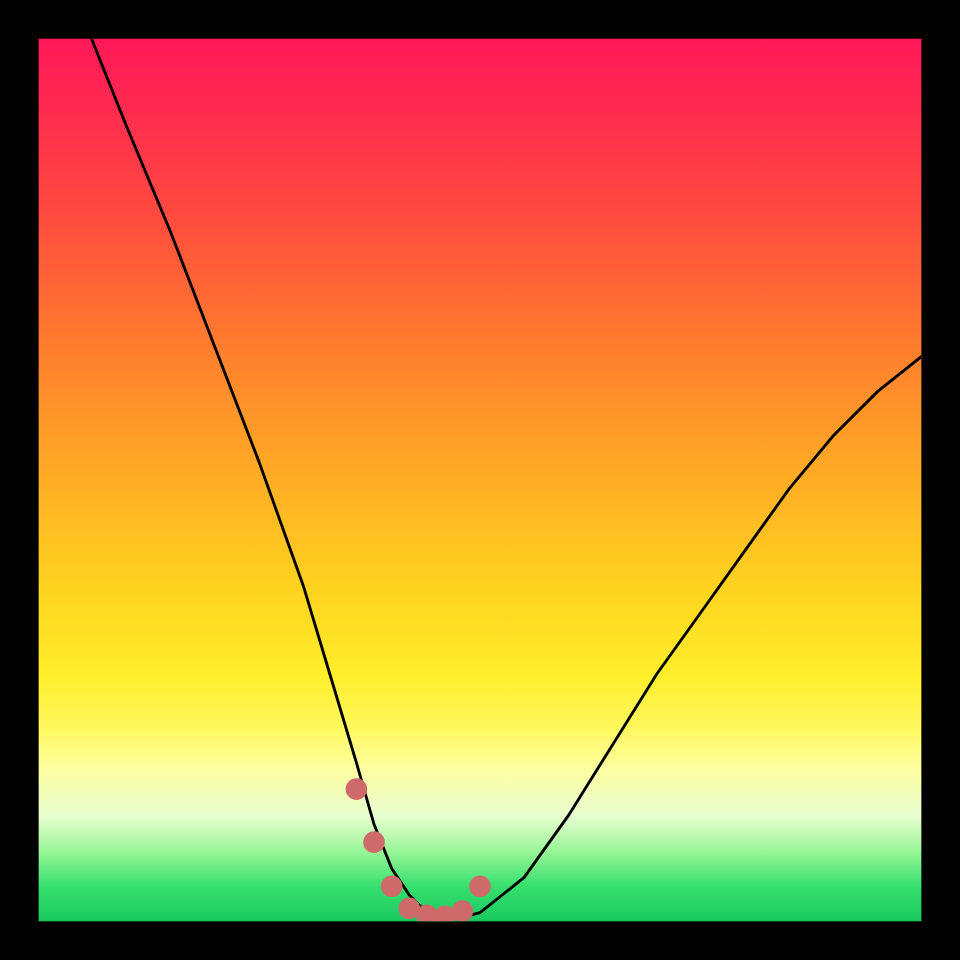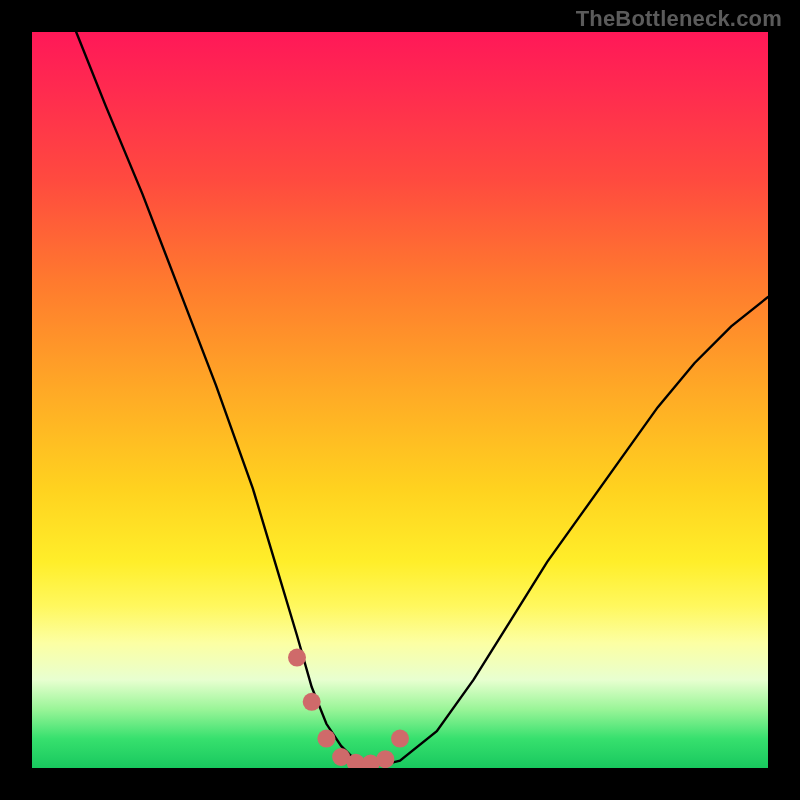--- a/index.html
+++ b/index.html
@@ -53,21 +53,20 @@
     position: absolute;
     inset: 0;
     width: 100%;
     height: 100%;
   }
 </style>
 </head>
 <body>
 
 <div class="frame">
-  <div class="watermark">TheBottleneck.com</div>
 
   <div class="plot">
     <div class="gradient"></div>
 
     <svg class="curve" viewBox="0 0 736 736" preserveAspectRatio="none">
       <path id="curve-path" fill="none" stroke="#000" stroke-width="2.4" stroke-linecap="round" d="M44.2 0.0 L73.6 73.6 L110.4 161.9 L147.2 257.6 L184.0 353.3 L220.8 456.3 L242.9 529.9 L265.0 603.5 L279.7 655.0 L294.4 691.8 L309.1 713.9 L323.8 728.6 L338.6 732.3 L353.3 732.3 L368.0 728.6 L404.8 699.2 L441.6 647.7 L478.4 588.8 L515.2 529.9 L552.0 478.4 L588.8 426.9 L625.6 375.4 L662.4 331.2 L699.2 294.4 L736.0 265.0"></path>
       <g id="markers">
           <circle cx="265.0" cy="625.6" r="9" fill="#cf6a6a"></circle>
           <circle cx="279.7" cy="669.8" r="9" fill="#cf6a6a"></circle>
           <circle cx="294.4" cy="706.6" r="9" fill="#cf6a6a"></circle>

